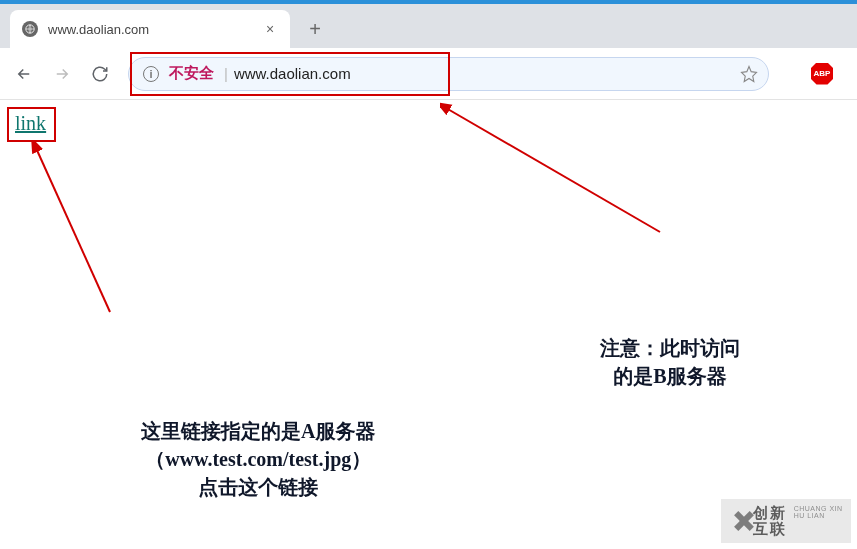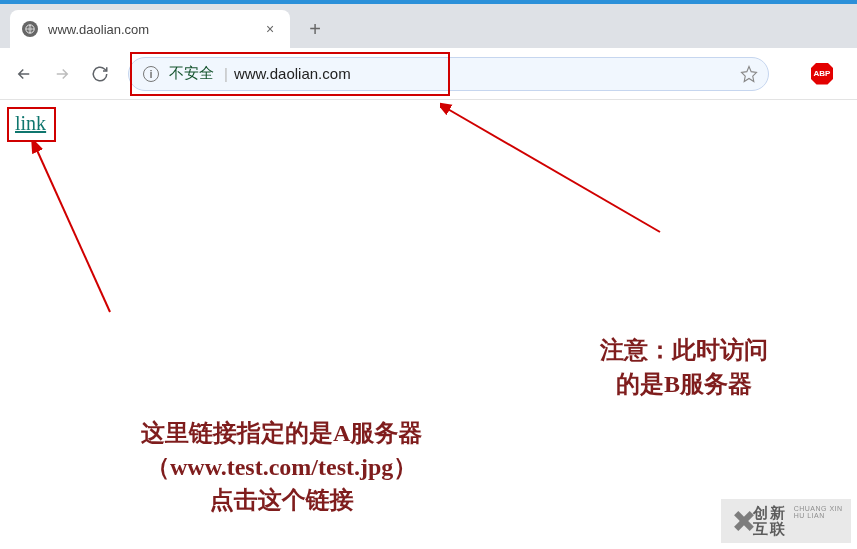--- a/index.html
+++ b/index.html
@@ -103,22 +103,23 @@
     }
     .security-icon {
       width: 16px; height: 16px;
       border: 1.5px solid #777;
       border-radius: 50%;
       display: flex; align-items: center; justify-content: center;
       font-size: 11px; color: #777; font-weight: bold;
       margin-right: 10px;
     }
     .security-text {
-      color: #14532d;
+      color: #be185d;
       margin-right: 4px;
+      font-weight: bold;
     }
     .separator { color: #bbb; margin: 0 6px; }
     .url-text { color: #222; flex: 1; }
     .star-icon {
       width: 18px; height: 18px;
       color: #888;
     }
     .star-icon svg { width: 100%; height: 100%; fill: none; stroke: currentColor; stroke-width: 1.5; }
     .abp {
       width: 42px; height: 22px;
@@ -154,22 +155,22 @@
       position: absolute;
       left: 130px;
       top: 52px;
       width: 320px;
       height: 44px;
       border: 2px solid #d00000;
       pointer-events: none;
     }
     .annotation {
       position: absolute;
-      color: #7f1d1d;
-      font-size: 24px;
+      color: #0f172a;
+      font-size: 20px;
       font-family: "SimSun", "Microsoft YaHei", serif;
       font-weight: bold;
       text-align: center;
       line-height: 1.4;
       white-space: pre;
     }
     .annotation-right {
       left: 600px;
       top: 234px;
     }

